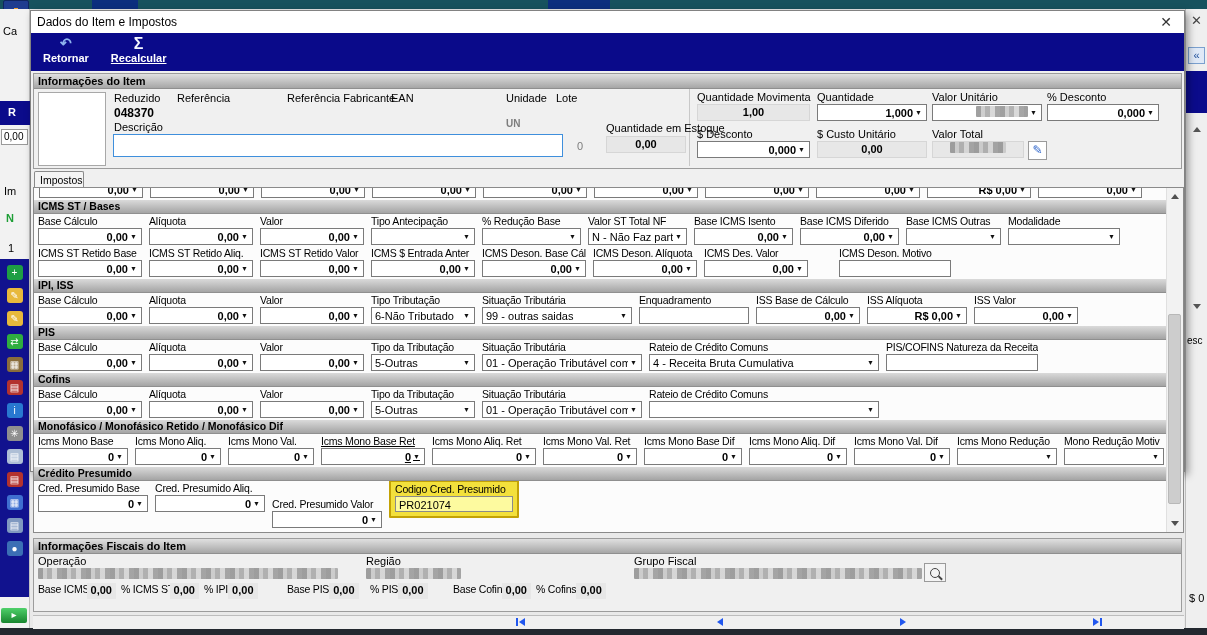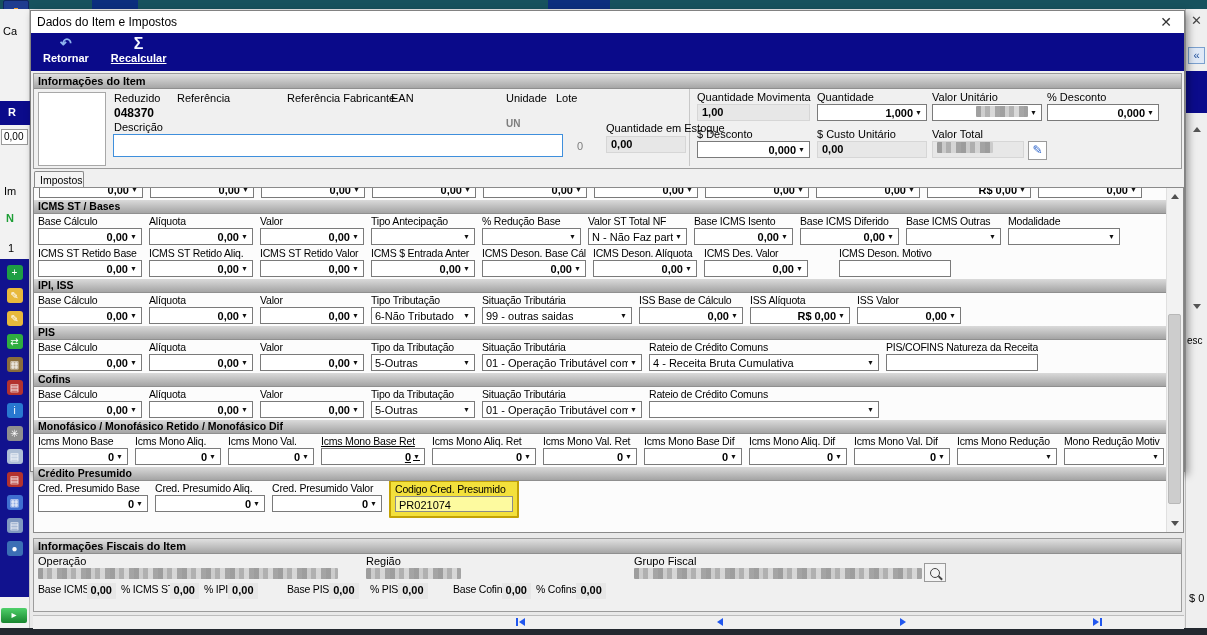--- a/index.html
+++ b/index.html
@@ -51,21 +51,21 @@
   .bold{font-weight:bold}
   .gray{color:#7d7d7d}
   .photo{position:absolute;left:4px;top:18px;width:66px;height:72px;background:#fff;border:1px solid #a8a8a8}
   .vdiv{position:absolute;top:15px;bottom:2px;width:1px;background:#c8c8c8}
   
   .combo{box-sizing:border-box;background:#fff;border:1px solid #7a7a7a;height:17px;display:flex;align-items:center;padding:0 2px 0 3px;position:relative}
   .combo .val{flex:1;overflow:hidden;white-space:nowrap;font-size:11px}
   .combo.num .val{text-align:right;font-weight:bold}
   .combo .arr{width:11px;text-align:center;font-size:7px;color:#111}
   .inputbox{box-sizing:border-box;background:#fff;border:1px solid #7a7a7a;height:17px}
-  .ro{box-sizing:border-box;background:#e7e7e7;border:1px solid #d6d6d6;height:17px;line-height:15px;padding:0 4px;text-align:left;font-weight:bold;font-size:11px}
+  .ro{box-sizing:border-box;background:#e7e7e7;border:1px solid #d6d6d6;height:17px;line-height:15px;padding:0 4px;text-align:center;font-weight:bold;font-size:11px}
   .redacted{display:inline-block;height:11px;border-radius:1px;
      background:repeating-linear-gradient(90deg,#8f8f8f 0 5px,#c6c6c6 5px 9px,#a5a5a5 9px 14px,#d2d2d2 14px 19px,#979797 19px 24px);
      opacity:.85}
   .descinput{position:absolute;background:#fff;border:1px solid #3f8fdc;box-sizing:border-box}
   
   .tab{position:absolute;left:3px;top:160px;width:50px;height:17px;background:#f5f5f5;border:1px solid #8a8a8a;border-bottom:none;
        font-size:10.5px;padding:2px 0 0 5px;box-sizing:border-box;border-radius:2px 2px 0 0}
   .taxpanel{position:absolute;left:2px;top:176px;width:1151px;height:346px;background:#fcfcfc;border:1px solid #8a8a8a;box-sizing:border-box;overflow:hidden}
   .taxinner{position:absolute;left:0;top:0;right:17px;bottom:0;padding:0 4px;overflow:hidden}
   .cliprow{height:11px;overflow:hidden;display:flex;gap:7px;padding:0 1px}
@@ -429,20 +429,24 @@
               <span class="arr">▼</span>
             </div>
           </div>
           <div class="fcol" style="width: 150px;">
             <div class="flabel">Situação Tributária</div>
             <div class="combo" style="width: 150px;">
               <span class="val">99 - outras saidas</span>
               <span class="arr">▼</span>
             </div>
           </div>
+          <div class="fcol" style="width: 110px;">
+            <div class="flabel">Enquadramento</div>
+            <div class="inputbox"></div>
+          </div>
           <div class="fcol" style="width: 104px;">
             <div class="flabel">ISS Base de Cálculo</div>
             <div class="combo num" style="width: 104px;">
               <span class="val">0,00</span>
               <span class="arr">▼</span>
             </div>
           </div>
           <div class="fcol" style="width: 100px;">
             <div class="flabel">ISS Alíquota</div>
             <div class="combo num" style="width: 100px;">
@@ -641,21 +645,21 @@
               <span class="arr">▼</span>
             </div>
           </div>
           <div class="fcol" style="width: 110px;">
             <div class="flabel">Cred. Presumido Aliq.</div>
             <div class="combo num" style="width: 110px;">
               <span class="val">0</span>
               <span class="arr">▼</span>
             </div>
           </div>
-          <div class="fcol" style="width: 110px;">
+          <div class="fcol" style="width: 110px; margin-top: 16px;">
             <div class="flabel">Cred. Presumido Valor</div>
             <div class="combo num" style="width: 110px;">
               <span class="val">0</span>
               <span class="arr">▼</span>
             </div>
           </div>
           <div class="fcol hl" style="width: 118px;">
             <div class="flabel">Codigo Cred. Presumido</div>
             <div class="hlinput">PR021074</div>
           </div>

